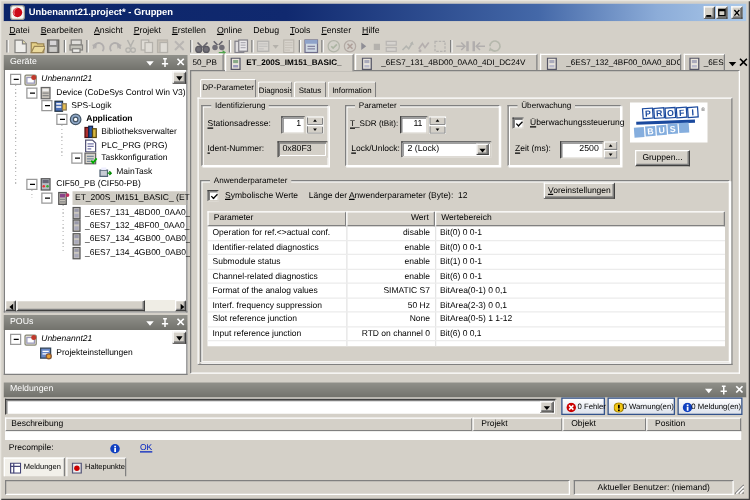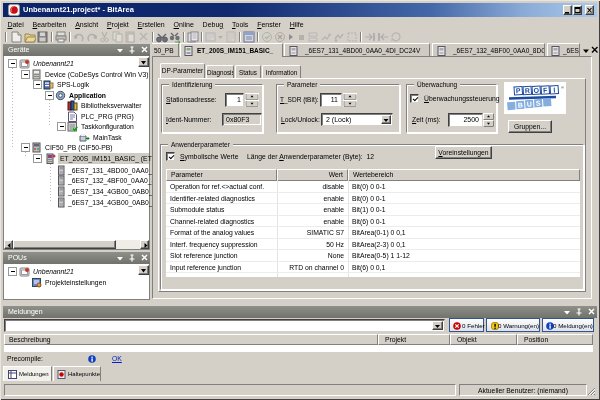--- a/index.html
+++ b/index.html
@@ -46,21 +46,21 @@
 </style></head>
 <body>
 <div class="abs" style="left:0;top:0;width:600px;height:400px;box-shadow:inset 1px 1px 0 #e8e5df,inset -1px -1px 0 #404040"></div>
 
 <div id="title" class="abs">
   <svg class="abs" style="left:5px;top:1px" width="13" height="12">
       <rect x="0.5" y="0.5" width="11" height="11" rx="2" fill="#f8f8f4" stroke="#9a9a94"></rect>
       <circle cx="6" cy="6" r="3.8" fill="#cc0a18"></circle>
       <path d="M3.6 7.8 A3.8 3.8 0 0 1 6 2.2" stroke="#e87a80" fill="none" stroke-width="1"></path>
     </svg>
-  <span class="txt">Unbenannt21.project* - BitArea</span>
+  <span class="txt">Unbenannt21.project* - Gruppen</span>
   <span class="tbtn" style="right:25px">
       <svg width="7" height="8" style="position:absolute;left:0;top:0">
         <rect x="1" y="6" width="4" height="1.5" fill="#000"></rect>
       </svg>
     </span>
   <span class="tbtn" style="right:15px">
       <svg width="7" height="8" style="position:absolute;left:0;top:0">
         <rect x="1" y="1.5" width="5" height="5" fill="none" stroke="#000"></rect>
         <rect x="1" y="1.5" width="5" height="1.5" fill="#000"></rect>
       </svg>

